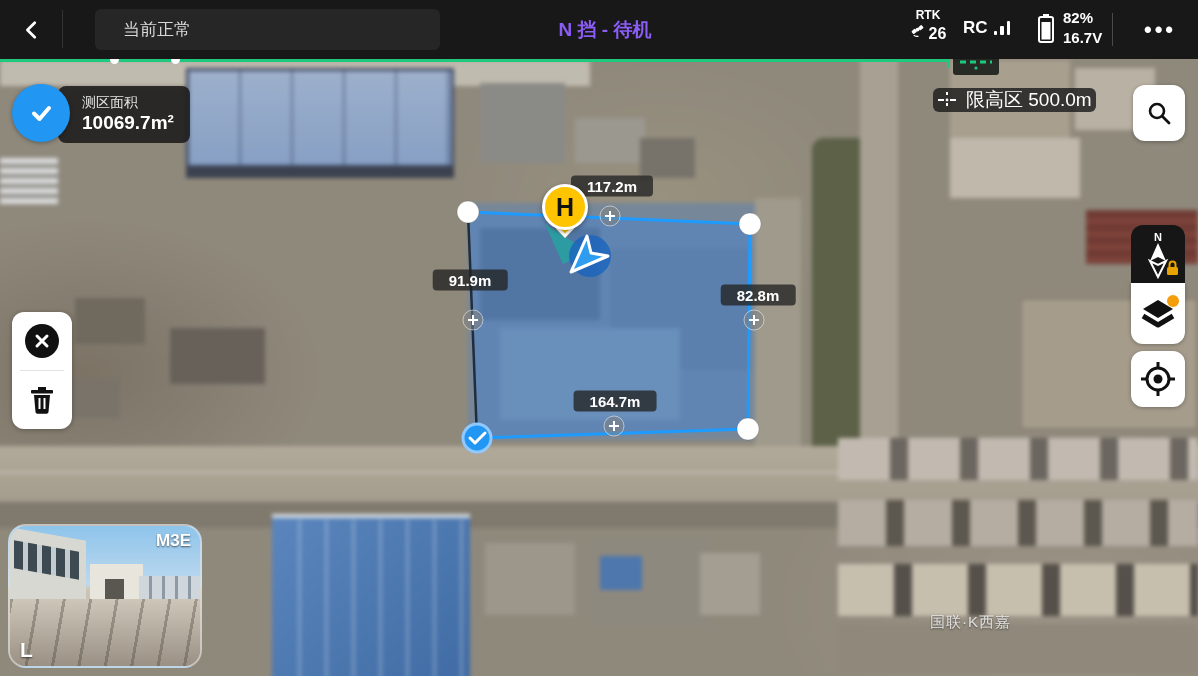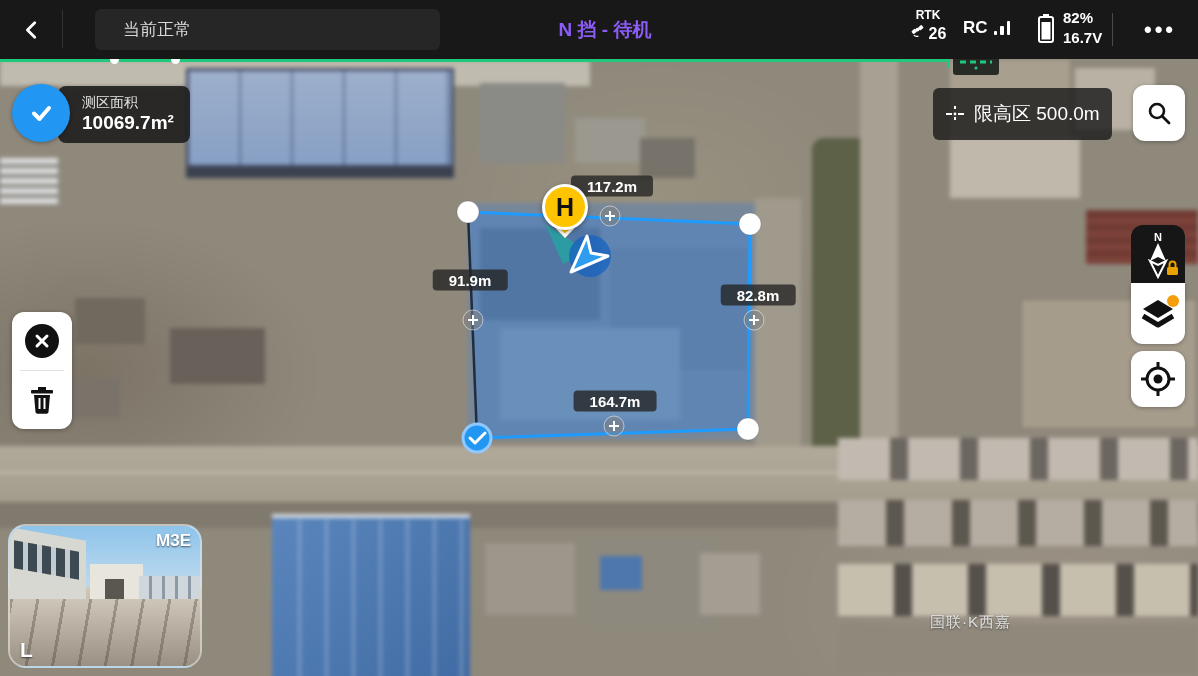--- a/index.html
+++ b/index.html
@@ -46,22 +46,22 @@
 
   
   .area-card{position:absolute;left:58px;top:86px;min-width:132px;height:57px;background:rgba(24,24,24,.85);
     border-radius:8px;z-index:32;padding:7px 14px 0 24px;color:#fff;}
   .area-label{font-size:14px;color:#e3e3e3;line-height:18px;}
   .area-value{font-size:19px;font-weight:800;line-height:24px;}
   .check-circle{position:absolute;left:12px;top:84px;width:58px;height:58px;border-radius:50%;background:#2196F3;
     display:flex;align-items:center;justify-content:center;z-index:33;box-shadow:0 1px 4px rgba(0,0,0,.35);}
 
   
-  .hlimit{position:absolute;left:933px;top:88px;height:52px;background:rgba(28,28,28,.82);border-radius:6px;z-index:22;
-    display:flex;align-items:center;gap:9px;padding:0 12px;color:#fff;font-size:19px;cursor:pointer;}
+  .hlimit{position:absolute;left:933px;top:88px;height:24px;background:rgba(28,28,28,.82);border-radius:6px;z-index:22;
+    display:flex;align-items:center;gap:9px;padding:0 4px;color:#fff;font-size:19px;cursor:pointer;}
   .search-btn{position:absolute;left:1133px;top:85px;width:52px;height:56px;background:#fff;border-radius:12px;z-index:22;
     display:flex;align-items:center;justify-content:center;cursor:pointer;box-shadow:0 1px 4px rgba(0,0,0,.3);}
 
   
   .compass-btn{position:absolute;left:1131px;top:225px;width:54px;height:58px;background:#161616;border-radius:12px 12px 0 0;
     z-index:22;display:flex;align-items:center;justify-content:center;cursor:pointer;}
   .layers-btn{position:absolute;left:1131px;top:283px;width:54px;height:61px;background:#fff;border-radius:0 0 12px 12px;
     z-index:22;display:flex;align-items:center;justify-content:center;cursor:pointer;box-shadow:0 1px 4px rgba(0,0,0,.3);}
   .locate-btn{position:absolute;left:1131px;top:351px;width:54px;height:56px;background:#fff;border-radius:12px;
     z-index:22;display:flex;align-items:center;justify-content:center;cursor:pointer;box-shadow:0 1px 4px rgba(0,0,0,.3);}

